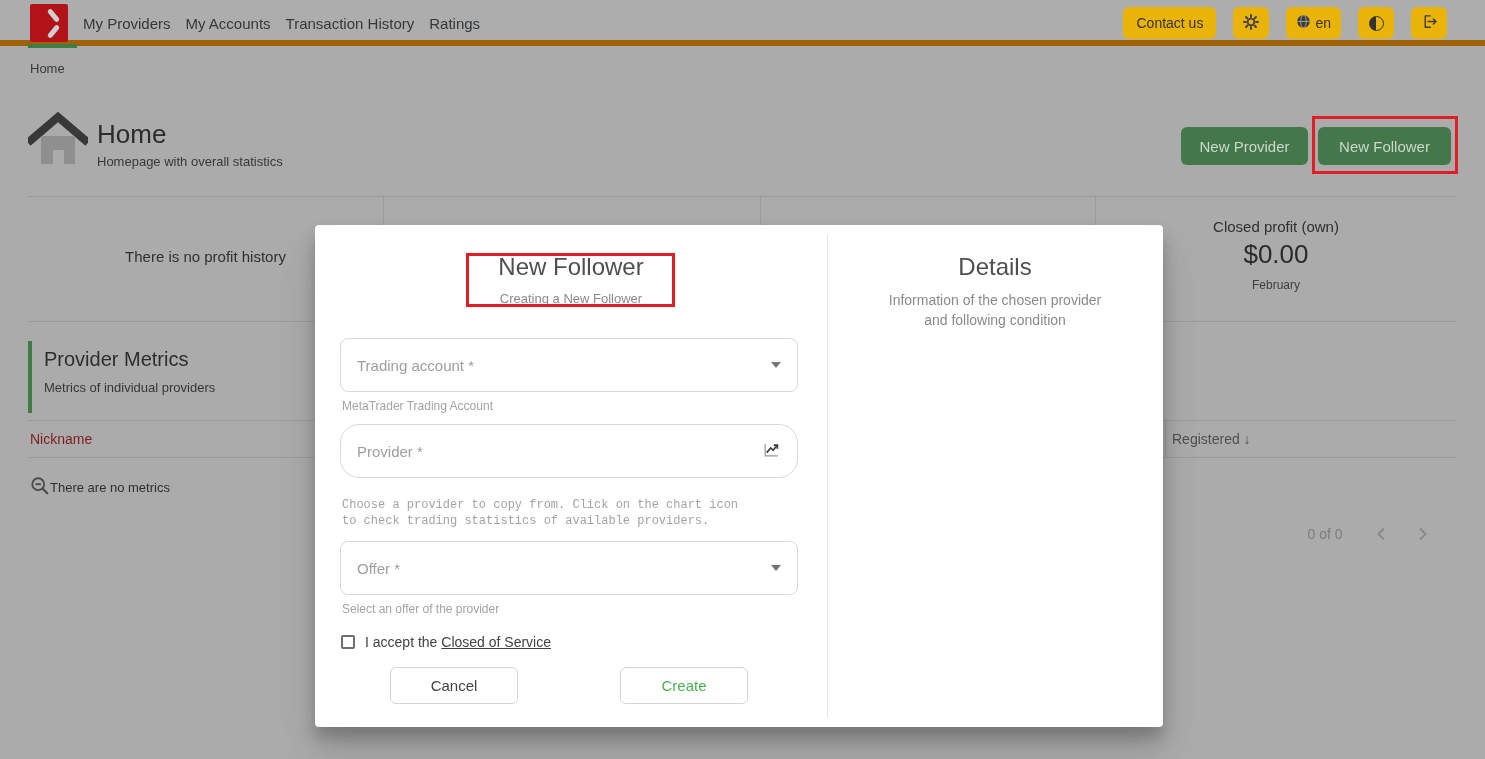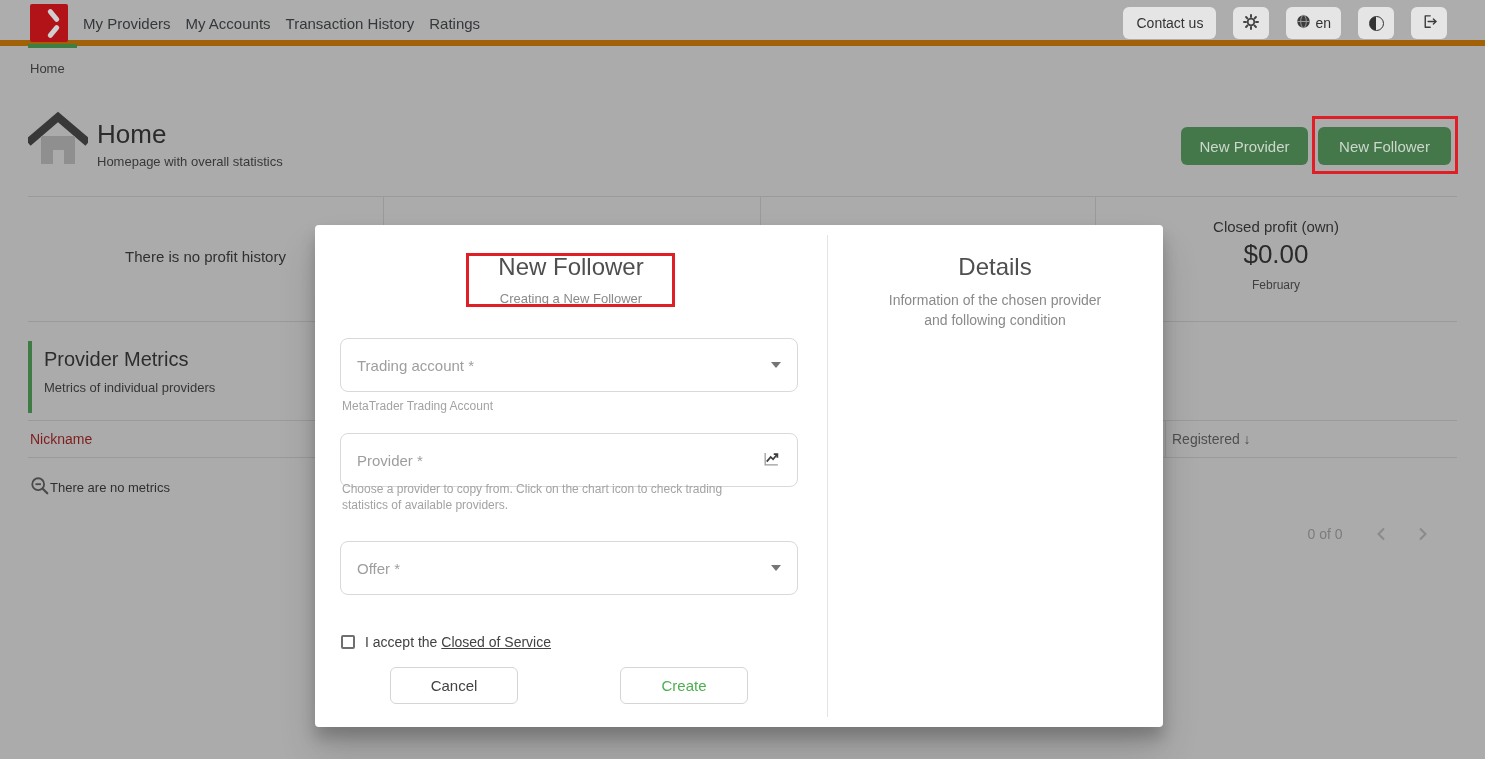--- a/index.html
+++ b/index.html
@@ -8,21 +8,21 @@
   .abs { position:absolute; }
 
   
   .topbar { position:absolute; left:0; top:0; width:1485px; height:46px; background:#adadad; border-bottom:6px solid #a16207; display:flex; align-items:center; }
   .logo { position:absolute; left:30px; top:4px; width:38px; height:38px; background:#b11318; border-radius:2px; overflow:hidden; }
   .logo .slash { position:absolute; background:#cfcfcf; border-radius:3px; }
   .logo-underline { position:absolute; left:28px; top:44px; width:49px; height:4px; background:#3e7d44; }
   .nav { position:absolute; left:83px; top:0; height:46px; display:flex; align-items:center; gap:15px; }
   .nav-item { font-size:15px; color:#34383b; white-space:nowrap; cursor:pointer; }
   .topbar-right { position:absolute; right:38px; top:7px; display:flex; align-items:center; gap:17px; }
-  .tb-btn { height:32px; background:#e5e5e5; border:none; border-radius:6px; color:#333; font-size:14px; font-family:inherit; display:flex; align-items:center; justify-content:center; padding:0 13px; cursor:pointer; }
+  .tb-btn { height:32px; background:#eab308; border:none; border-radius:6px; color:#333; font-size:14px; font-family:inherit; display:flex; align-items:center; justify-content:center; padding:0 13px; cursor:pointer; }
   .tb-icon { width:36px; padding:0; }
   .lang-btn { gap:4px; padding:0 10px; }
   .half-circle { width:15px; height:15px; border-radius:50%; border:1.5px solid #333; background:linear-gradient(90deg,#333 50%,transparent 50%); }
 
   .breadcrumb { position:absolute; left:30px; top:61px; font-size:13px; color:#3a3a3a; }
 
   .pagehead-title { position:absolute; left:97px; top:119px; font-size:26px; color:#2b2b2b; }
   .pagehead-sub { position:absolute; left:97px; top:154px; font-size:13px; color:#383838; }
   .green-btn { position:absolute; height:38px; background:#44784a; color:#ccd8cc; border:none; border-radius:6px; font-size:15px; font-family:inherit; cursor:pointer; }
 
@@ -191,36 +191,37 @@
   <div class="modal-left">
     <div class="m-title">New Follower</div>
     <div class="m-sub">Creating a New Follower</div>
 
     <div class="field" style="top:113px;">
       <span class="field-label">Trading account *</span>
       <span class="chevron"></span>
     </div>
     <div class="hint" style="top:173px;">MetaTrader Trading Account</div>
 
-    <div class="field" style="top:208px;">
+    <div class="field" style="top:199px;border-radius:19px;">
       <span class="field-label">Provider *</span>
       <span>
         <svg width="19" height="19" viewBox="0 0 24 24">
             <path d="M4 5 V20 H20" fill="none" stroke="#9a9a9a" stroke-width="1.6"></path>
             <path d="M6 16 L11 10 L14 13 L19 7" fill="none" stroke="#3d3d3d" stroke-width="2.2"></path>
             <path d="M14.8 6.6 H19.4 V11.2" fill="none" stroke="#3d3d3d" stroke-width="2.2"></path>
           </svg>
       </span>
     </div>
-    <div class="hint" style="top:256px; width:412px;">Choose a provider to copy from. Click on the chart icon to check trading statistics of available providers.</div>
+    <div class="hint" style="top:272px; width:412px;font-family:Liberation Mono, monospace;">Choose a provider to copy from. Click on the chart icon to check trading statistics of available providers.</div>
 
     <div class="field" style="top:316px;">
       <span class="field-label">Offer *</span>
       <span class="chevron"></span>
     </div>
+    <div class="hint" style="top:376px;">Select an offer of the provider</div>
 
     <div class="cb-row">
       <span class="cb-box"></span>
       <span><span>I accept the</span> <a class="terms">Closed of Service</a></span>
     </div>
 
     <button class="m-btn m-cancel">Cancel</button>
     <button class="m-btn m-create">Create</button>
   </div>
 

